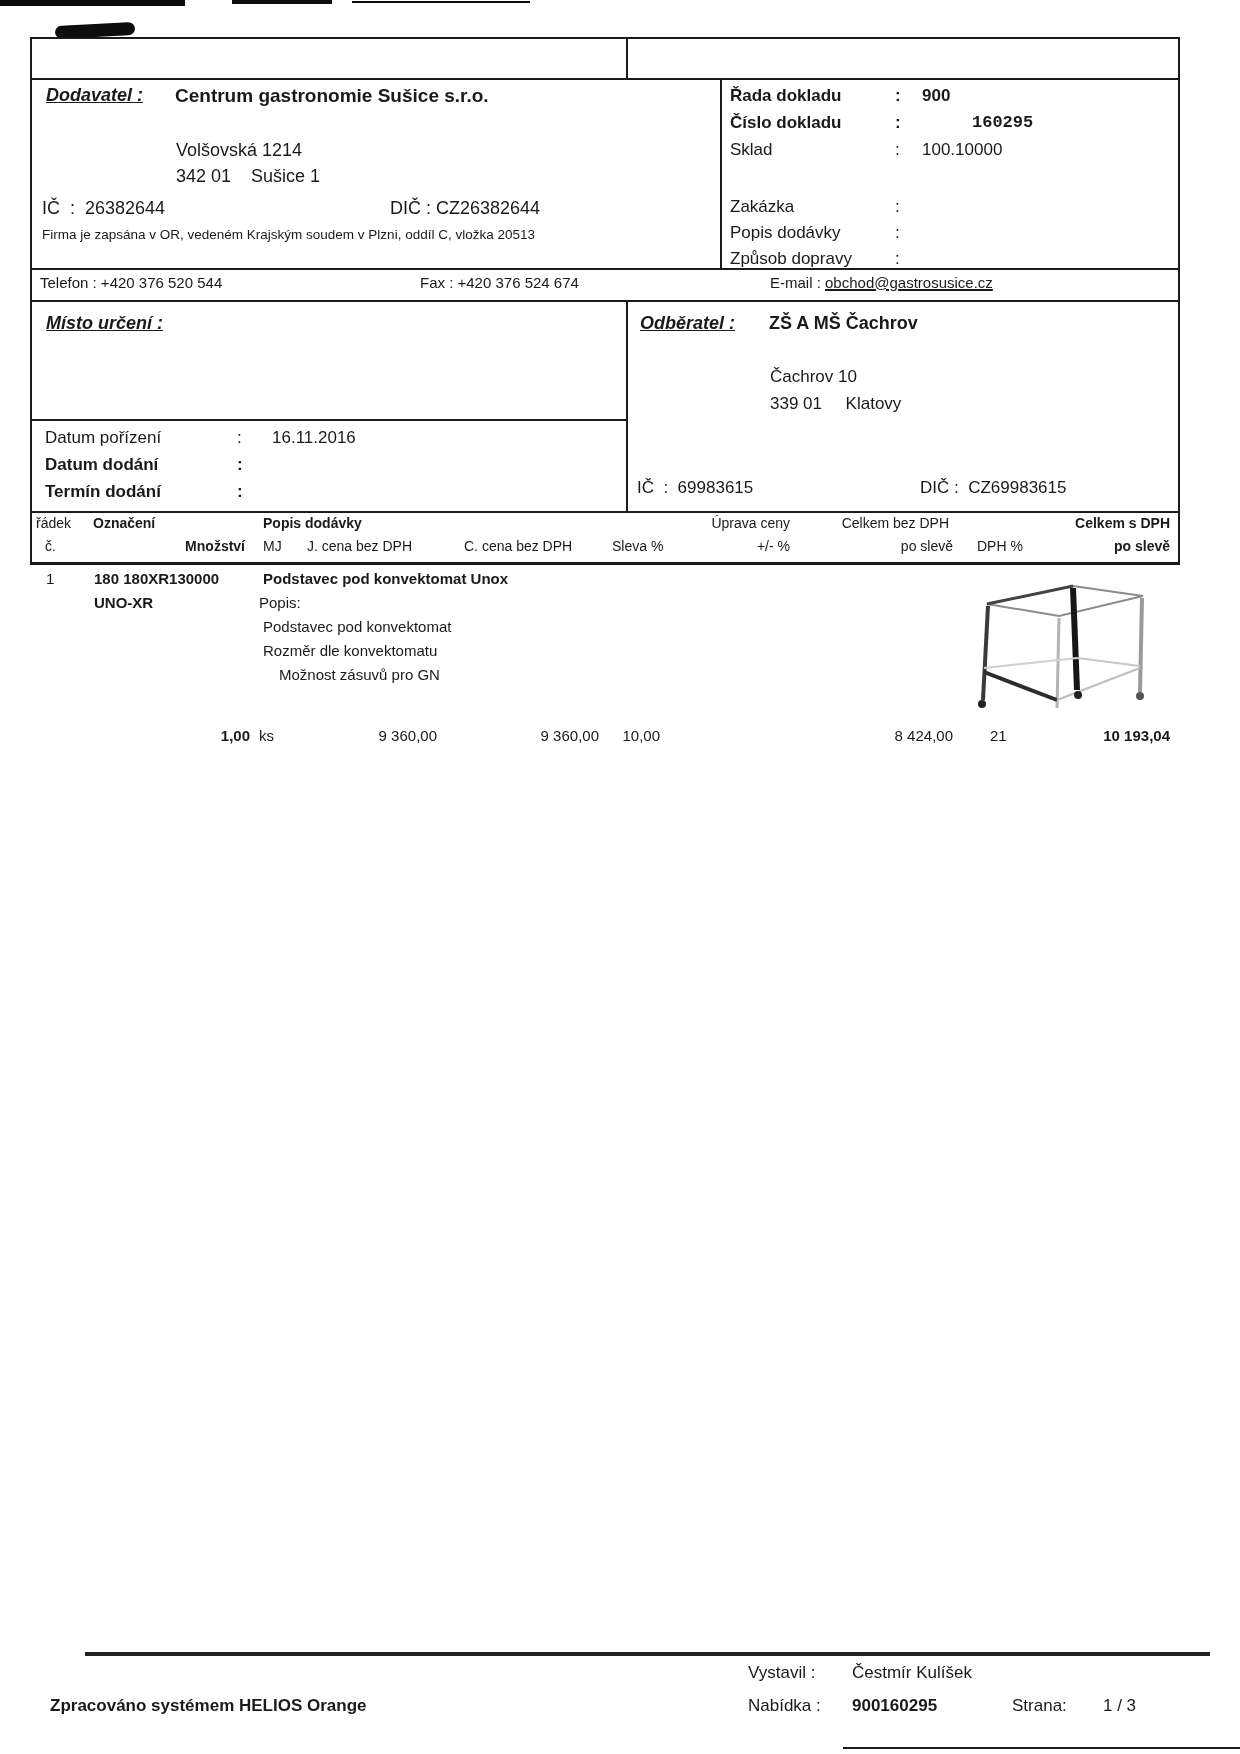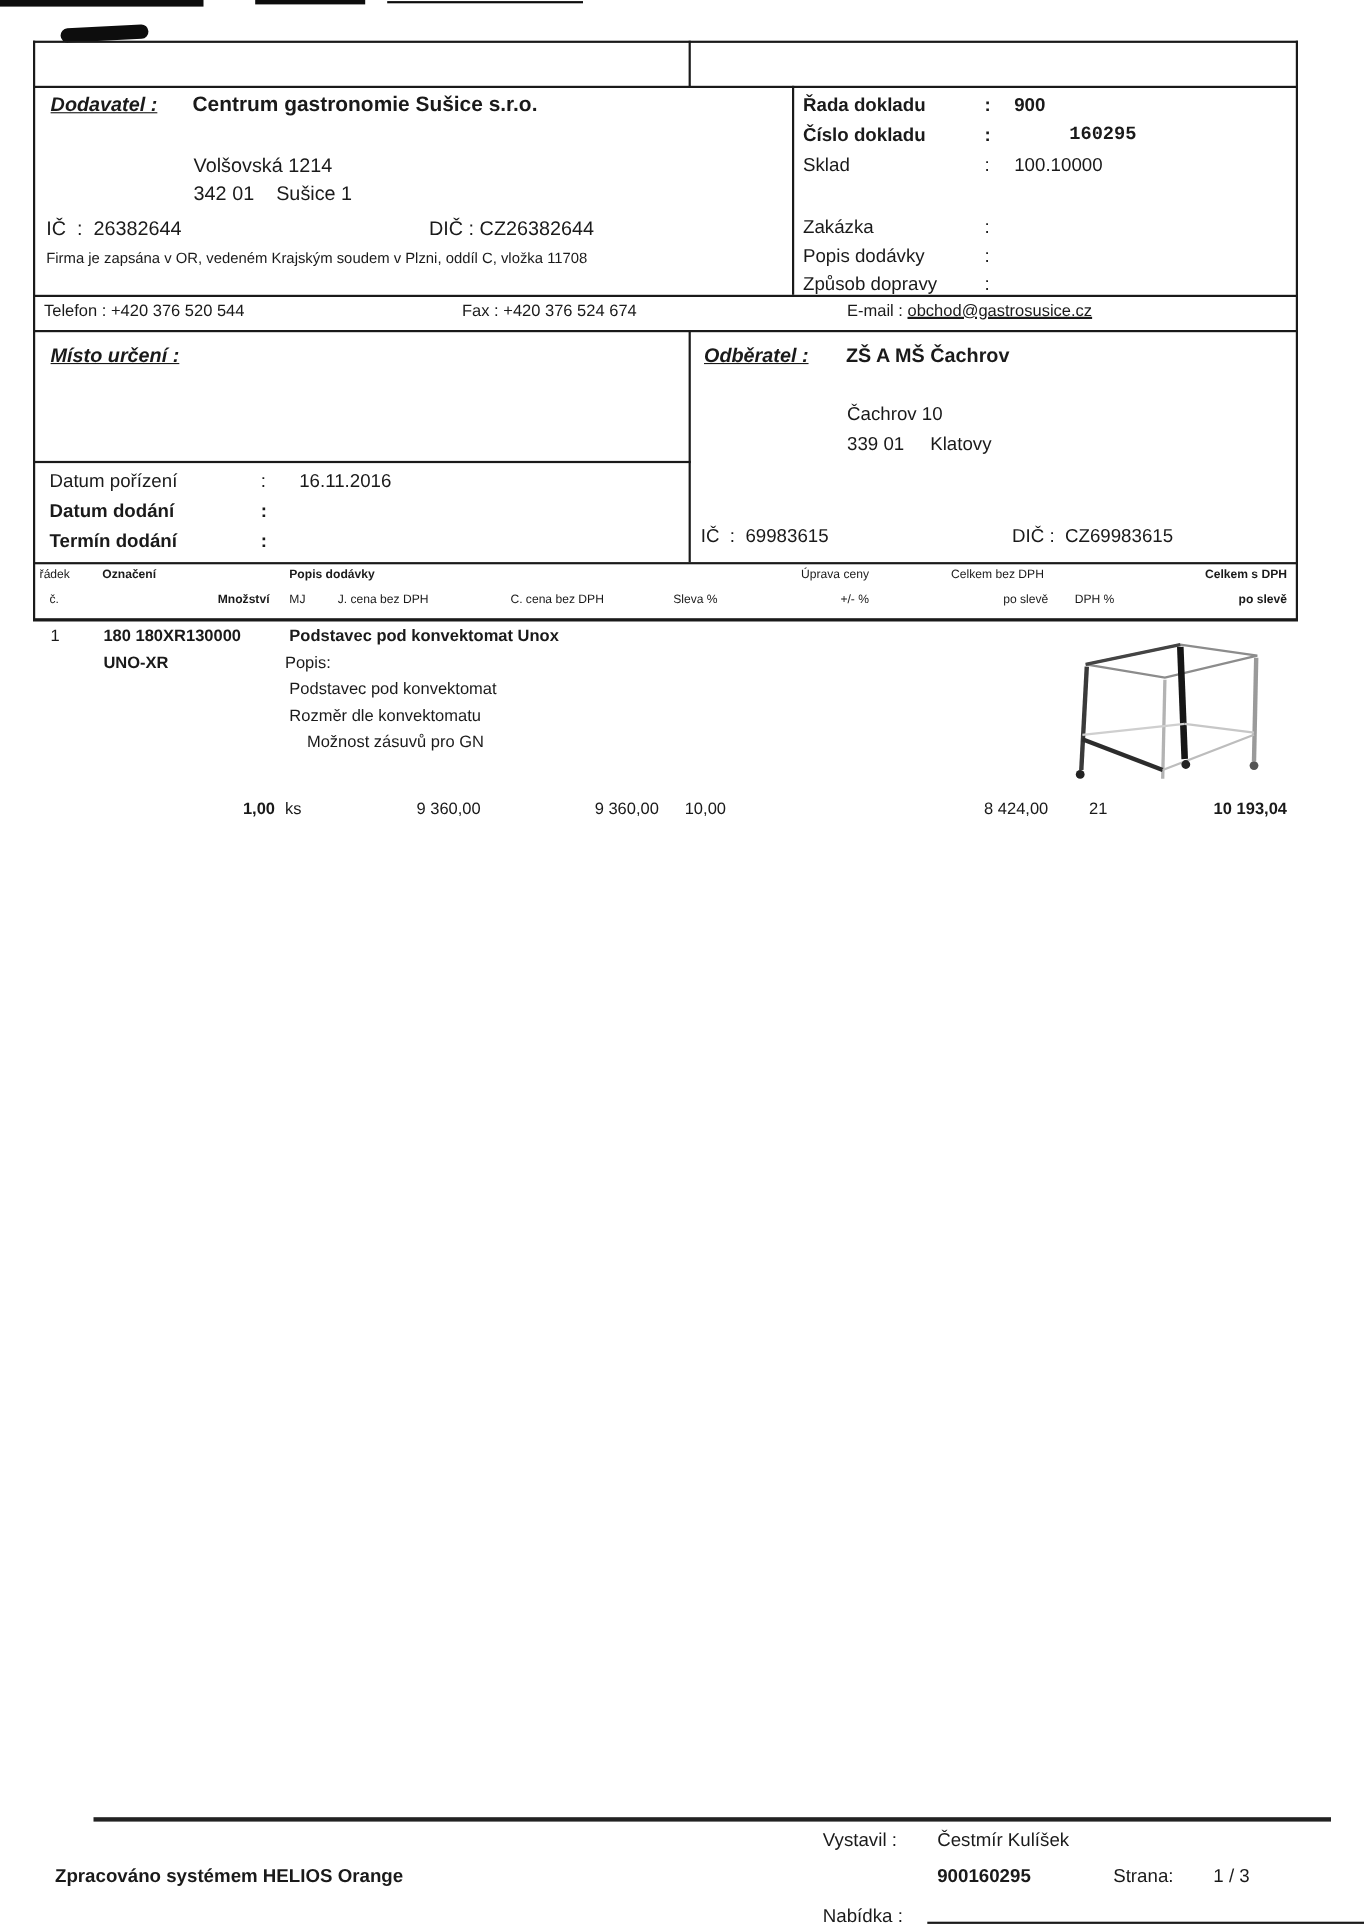--- a/index.html
+++ b/index.html
@@ -6,21 +6,21 @@
   .page{
     position:relative;width:1240px;height:1754px;background:#ffffff;
     font-family:"Liberation Sans","DejaVu Sans",sans-serif;color:#1a1a1a;
     overflow:hidden;margin:0 auto;
   }
   .t{position:absolute;white-space:pre;line-height:1.12;font-size:17px;}
   .b{font-weight:bold;}
   .u{text-decoration:underline;}
   .sm{font-size:13.5px;}
   .md{font-size:15px;}
-  .hd{font-size:11px;}
+  .hd{font-size:14px;}
   .right{text-align:right;}
   .hline,.vline{position:absolute;background:#1a1a1a;}
   .artifact{position:absolute;background:#0d0d0d;}
   .title{
     position:absolute;left:626px;top:37px;width:552px;height:42px;
     display:flex;align-items:center;justify-content:center;
     font-size:30px;font-weight:bold;letter-spacing:.5px;
   }
   .section-label{font-weight:bold;font-style:italic;text-decoration:underline;font-size:18px;}
 </style>
@@ -47,21 +47,21 @@
   <div class="hline" style="left:30px;top:511px;width:1150px;height:2px;"></div>
   <div class="hline" style="left:30px;top:562px;width:1150px;height:3px;"></div>
 
 
   <div class="t section-label" style="left:46px;top:85px;">Dodavatel :</div>
   <div class="t b" style="left:175px;top:85px;font-size:19px;">Centrum gastronomie Sušice s.r.o.</div>
   <div class="t" style="left:176px;top:140px;font-size:18px;">Volšovská 1214</div>
   <div class="t" style="left:176px;top:166px;font-size:18px;">342 01    Sušice 1</div>
   <div class="t" style="left:42px;top:198px;font-size:18px;">IČ  :  26382644</div>
   <div class="t" style="left:390px;top:198px;font-size:18px;">DIČ : CZ26382644</div>
-  <div class="t sm" style="left:42px;top:227px;">Firma je zapsána v OR, vedeném Krajským soudem v Plzni, oddíl C, vložka 11708</div>
+  <div class="t sm" style="left:42px;top:227px;">Firma je zapsána v OR, vedeném Krajským soudem v Plzni, oddíl C, vložka 20513</div>
 
   <div class="t b" style="left:730px;top:86px;">Řada dokladu</div>
   <div class="t b" style="left:895px;top:86px;">:</div>
   <div class="t b" style="left:922px;top:86px;">900</div>
 
   <div class="t b" style="left:730px;top:113px;">Číslo dokladu</div>
   <div class="t b" style="left:895px;top:113px;">:</div>
   <div class="t b" style="left:972px;top:113px;font-family:Liberation Mono, monospace;">160295</div>
 
   <div class="t" style="left:730px;top:140px;">Sklad</div>
@@ -148,19 +148,19 @@
   <div class="t md right" style="left:449px;top:728px;width:150px;">9 360,00</div>
   <div class="t md right" style="left:560px;top:728px;width:100px;">10,00</div>
   <div class="t md right" style="left:803px;top:728px;width:150px;">8 424,00</div>
   <div class="t md" style="left:990px;top:728px;">21</div>
   <div class="t md b right" style="left:1020px;top:728px;width:150px;">10 193,04</div>
 
   <div style="position:absolute;left:85px;top:1652px;width:1125px;height:4px;background:#222;"></div>
   <div class="t" style="left:748px;top:1663px;">Vystavil :</div>
   <div class="t" style="left:852px;top:1663px;">Čestmír Kulíšek</div>
   <div class="t b" style="left:30px;top:1696px;margin-left:20px;">Zpracováno systémem HELIOS Orange</div>
-  <div class="t" style="left:748px;top:1696px;margin-top:36px;">Nabídka :</div>
+  <div class="t" style="left:748px;top:1696px;">Nabídka :</div>
   <div class="t b" style="left:852px;top:1696px;">900160295</div>
   <div class="t" style="left:1012px;top:1696px;">Strana:</div>
   <div class="t" style="left:1103px;top:1696px;">1 / 3</div>
   <div class="hline" style="left:843px;top:1747px;width:397px;height:2px;"></div>
 
 </div>
 
 </body></html>

